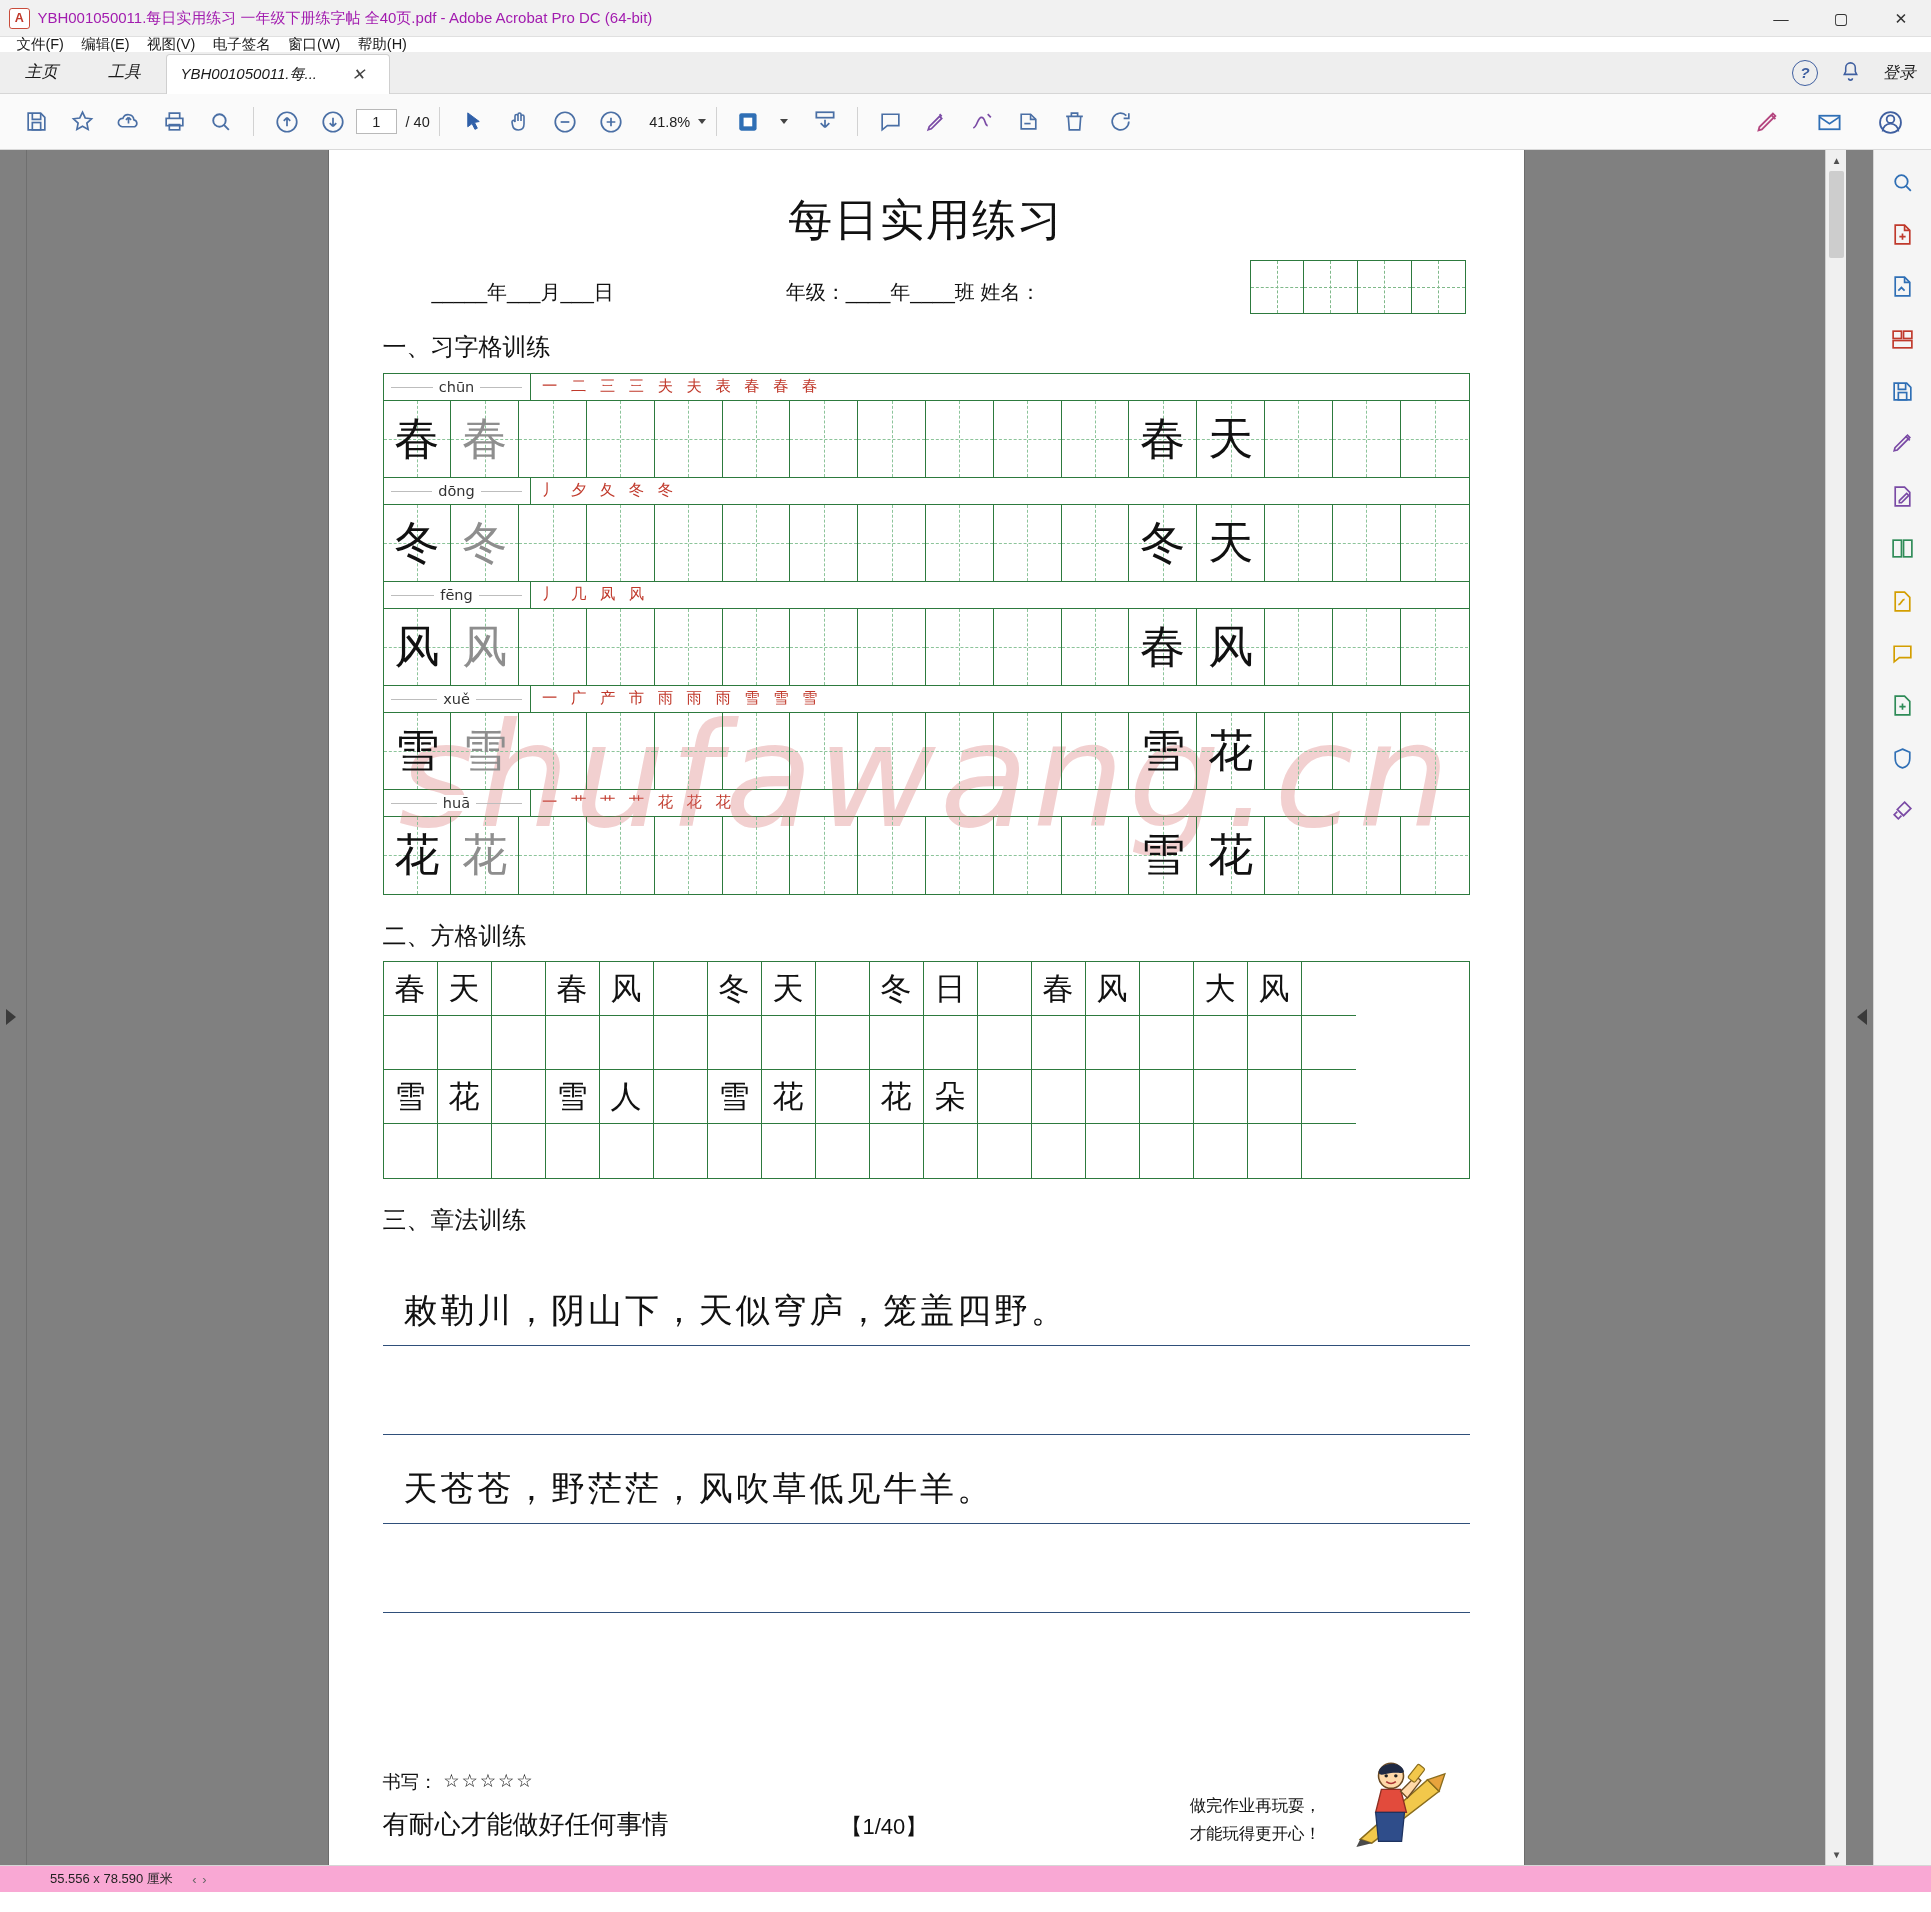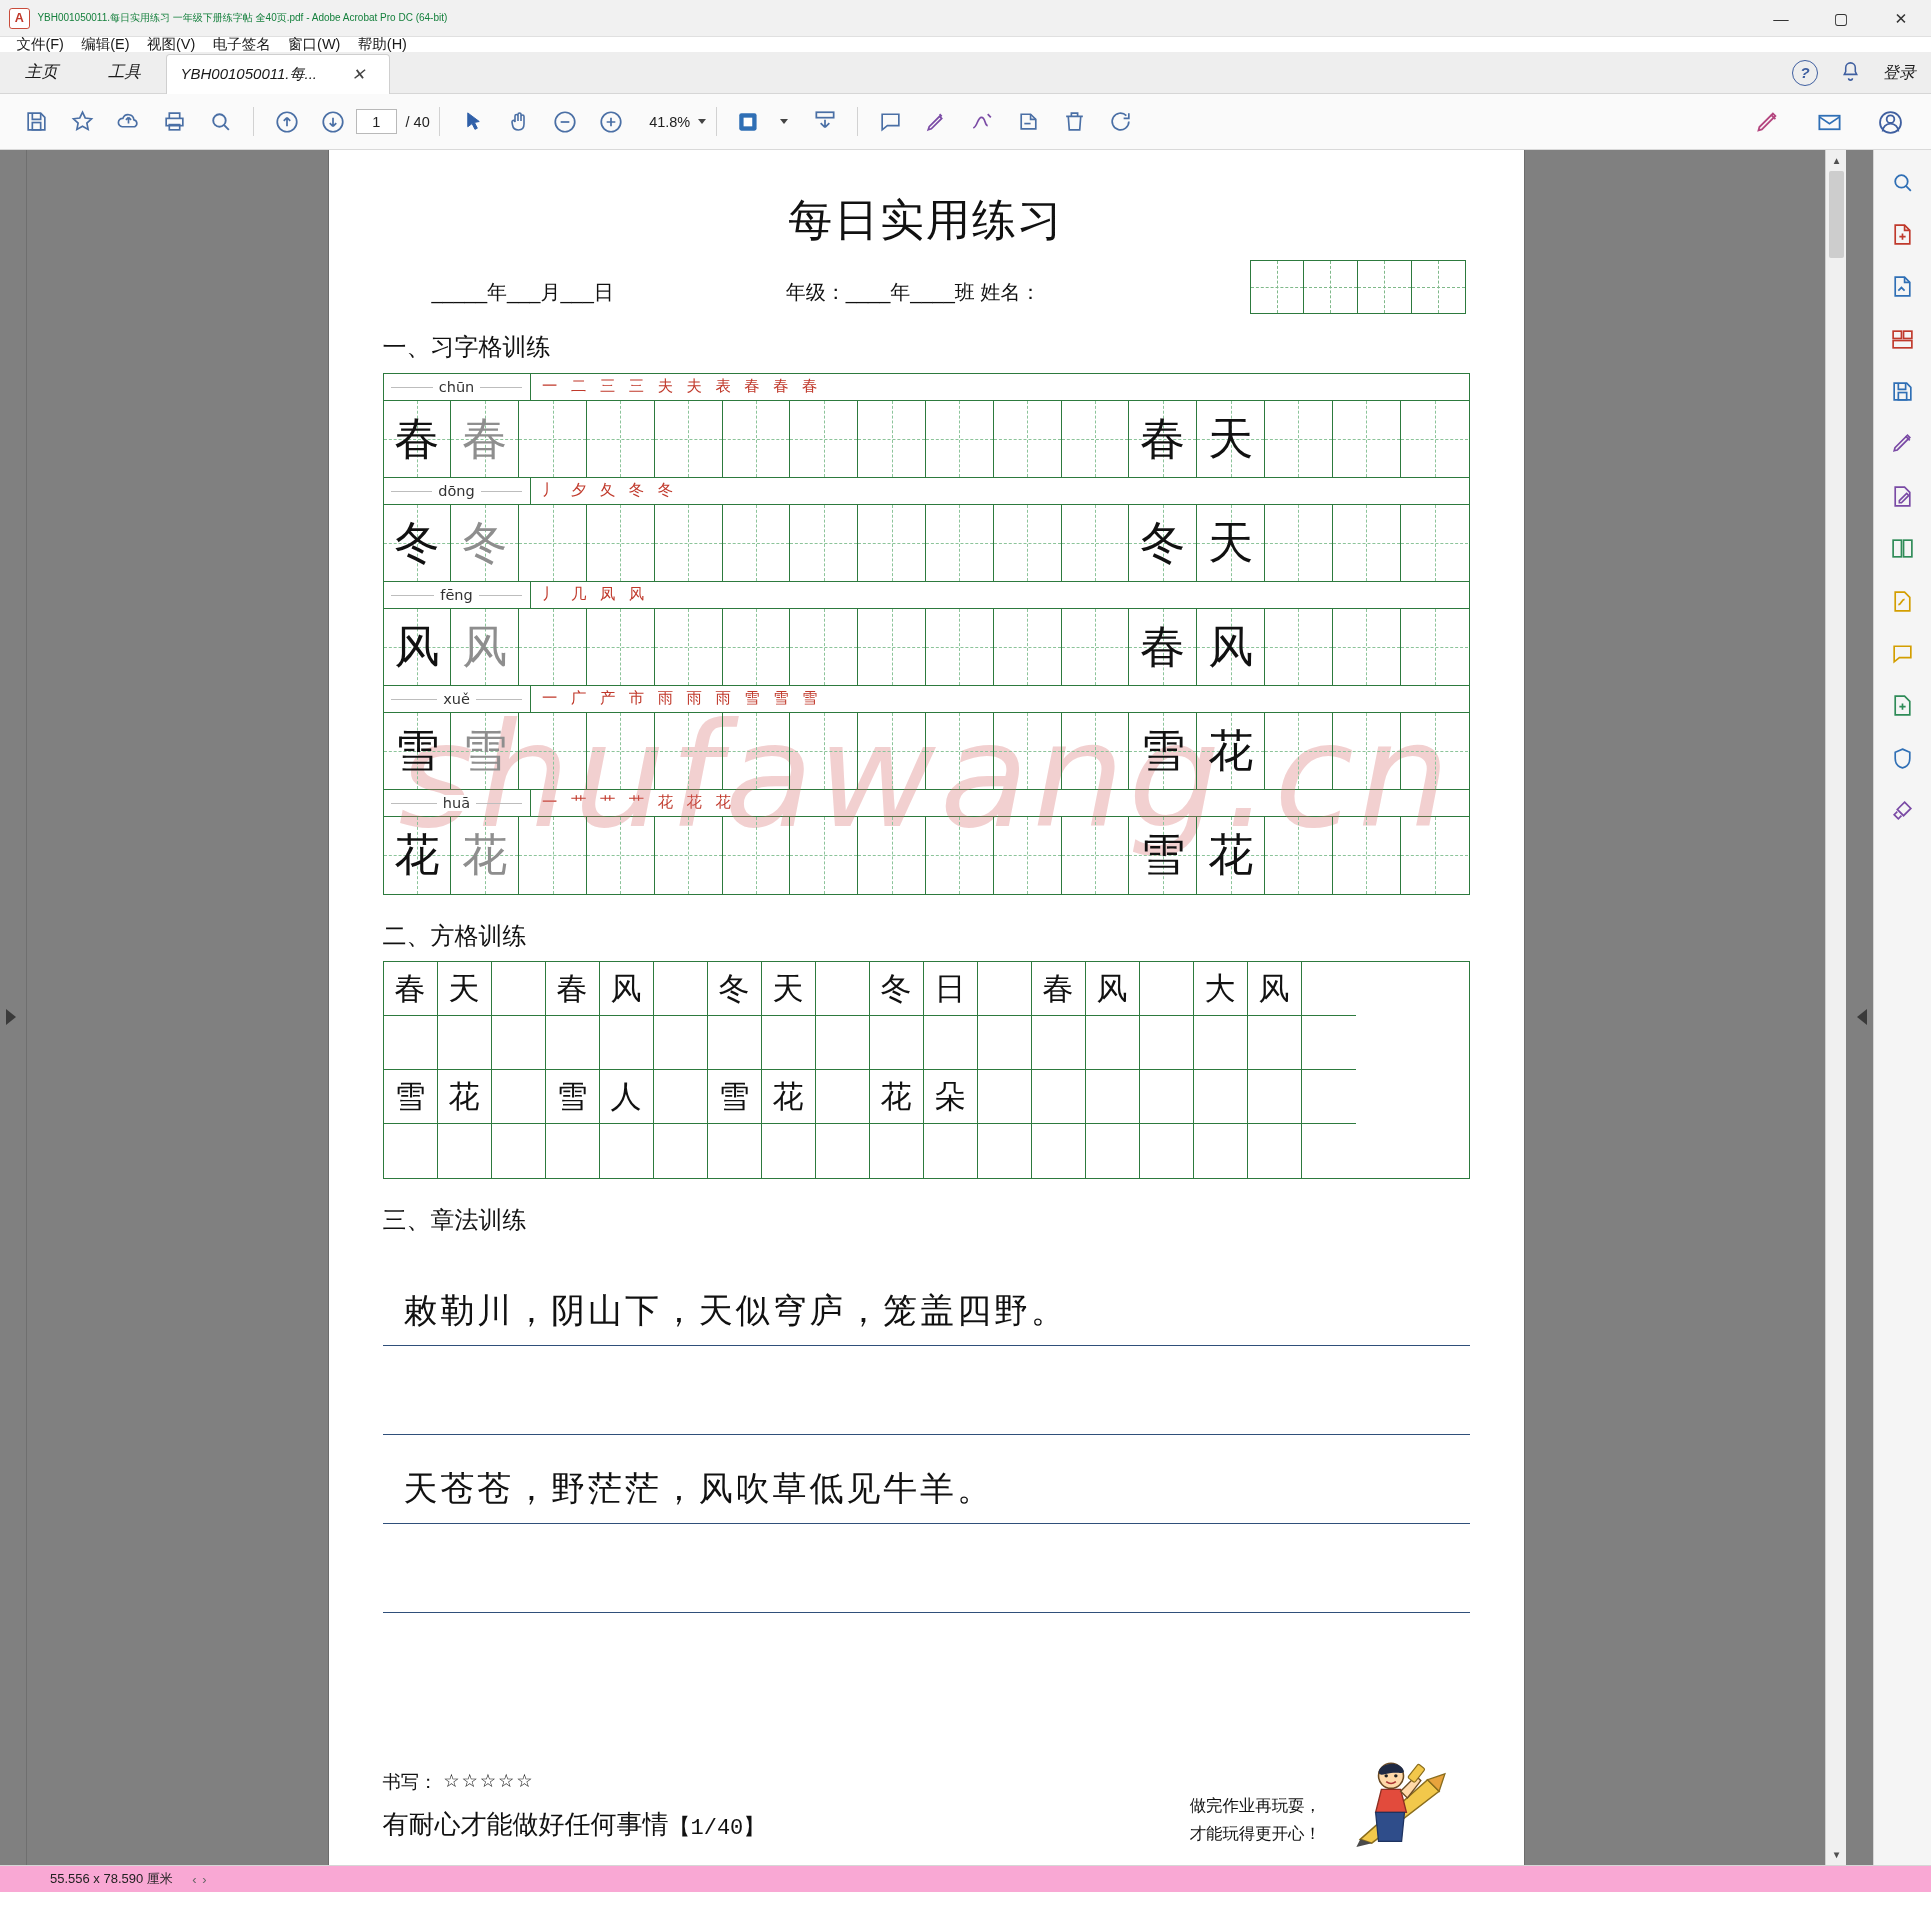--- a/index.html
+++ b/index.html
@@ -17,21 +17,21 @@
     height: 37px; display: flex; align-items: center;
     background: #f1f1f1; border-bottom: 1px solid #e0e0e0;
     position: relative;
   }
   .tb-icon {
     width: 21px; height: 21px; margin-left: 8.7px; margin-right: 7.7px;
     border: 1px solid #c94b3a; border-radius: 2.9px; background:#fff;
     display:flex; align-items:center; justify-content:center;
     color:#c0392b; font-size: 12.6px; font-weight:bold;
   }
-  .tb-title { font-size: 10px; color:#15803d; }
+  .tb-title { font-size: 15px; color:#a21caf; }
   .win-btns { position:absolute; right:0; top:0; height:37px; display:flex; }
   .win-btn { width: 60px; height:37px; display:flex; align-items:center; justify-content:center; font-size:15.4px; color:#333; }
 
   
   .menubar { height: 15px; display:flex; align-items:center; background:#fff; padding-left: 7.7px; }
   .menu-item { font-size: 14.5px; color:#1a1a1a; padding: 2.9px 8.7px; }
 
   
   .tabbar { height: 42px; background:#eeeeee; display:flex; align-items:flex-end; border-bottom:1px solid #d6d6d6; position:relative;font-style:italic;}
   .tb-btn {
@@ -139,21 +139,21 @@
   .zf-text {
     position:absolute; left: 21px; bottom: 11.6px; font-size:34px; color:#111;
     font-family:"DejaVu Serif", serif; letter-spacing: 2.9px;
   }
 
   .footer { position:absolute; left:0; right:0; bottom: 23px; padding: 0 54px; }
   .fr1 { display:flex; align-items:center; font-size:18.3px; color:#111; }
   .stars { color:#111; letter-spacing:1.9px; margin-left:5.8px; }
   .fr2 { display:flex; align-items:flex-end; margin-top: 13.5px; position:relative;}
   .motto { font-size:26px; color:#111; font-family:"DejaVu Serif", serif;}
-  .pagenum { font-size:22px; color:#111; font-family:Liberation Mono, monospace;text-align:center;}
+  .pagenum { font-size:22px; color:#111; margin-left: 172px; font-family:Liberation Sans, sans-serif;text-align:center;}
   .mascot { position:absolute; right: 18px; bottom:-5.8px; display:flex; align-items:flex-end; gap:9.7px;}
   .mascot-text { font-size:16.4px; color:#111; line-height:1.7; font-family:"DejaVu Serif", serif;}
 
   .watermark {
     position:absolute; left:0; right:0; top: 541px; text-align:center;
     font-size: 145px; color: rgba(214,110,110,0.32); font-family:"DejaVu Sans", sans-serif;
     font-style: italic; letter-spacing: 3.9px; pointer-events:none; user-select:none; white-space:nowrap;
   }
 </style>
 </head>

